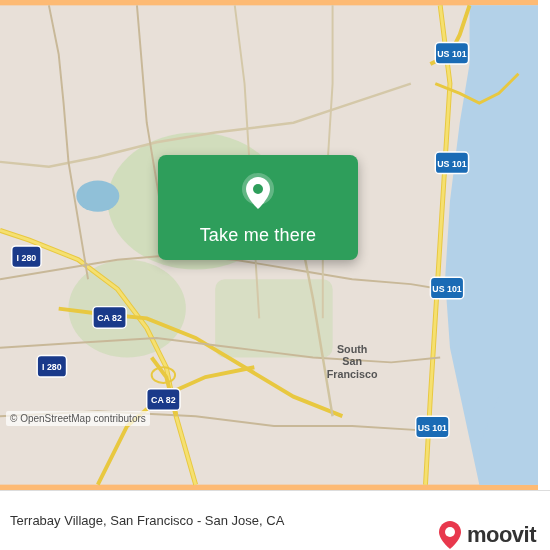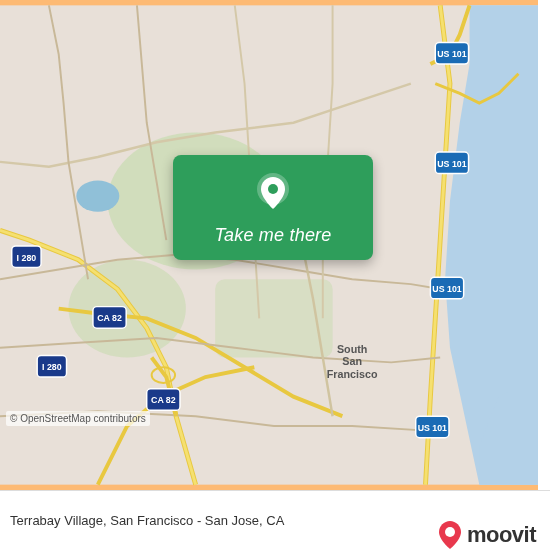--- a/index.html
+++ b/index.html
@@ -17,32 +17,31 @@
     #map-svg {
       position: absolute;
       top: 0; left: 0;
       width: 100%; height: 100%;
     }
 
     
     #take-me-there-btn {
       position: absolute;
       top: 155px;
-      left: 173px;
+      left: 158px;
       width: 200px;
       background-color: #2e9e5b;
       border-radius: 8px;
       display: flex;
       flex-direction: column;
       align-items: center;
       padding: 16px 20px 14px;
       cursor: pointer;
       border: none;
       box-shadow: 0 4px 12px rgba(0,0,0,0.3);
-      font-style: italic;
     }
 
     #take-me-there-btn .location-icon {
       width: 44px;
       height: 44px;
       margin-bottom: 10px;
     }
 
     #take-me-there-btn .btn-label {
       color: white;

